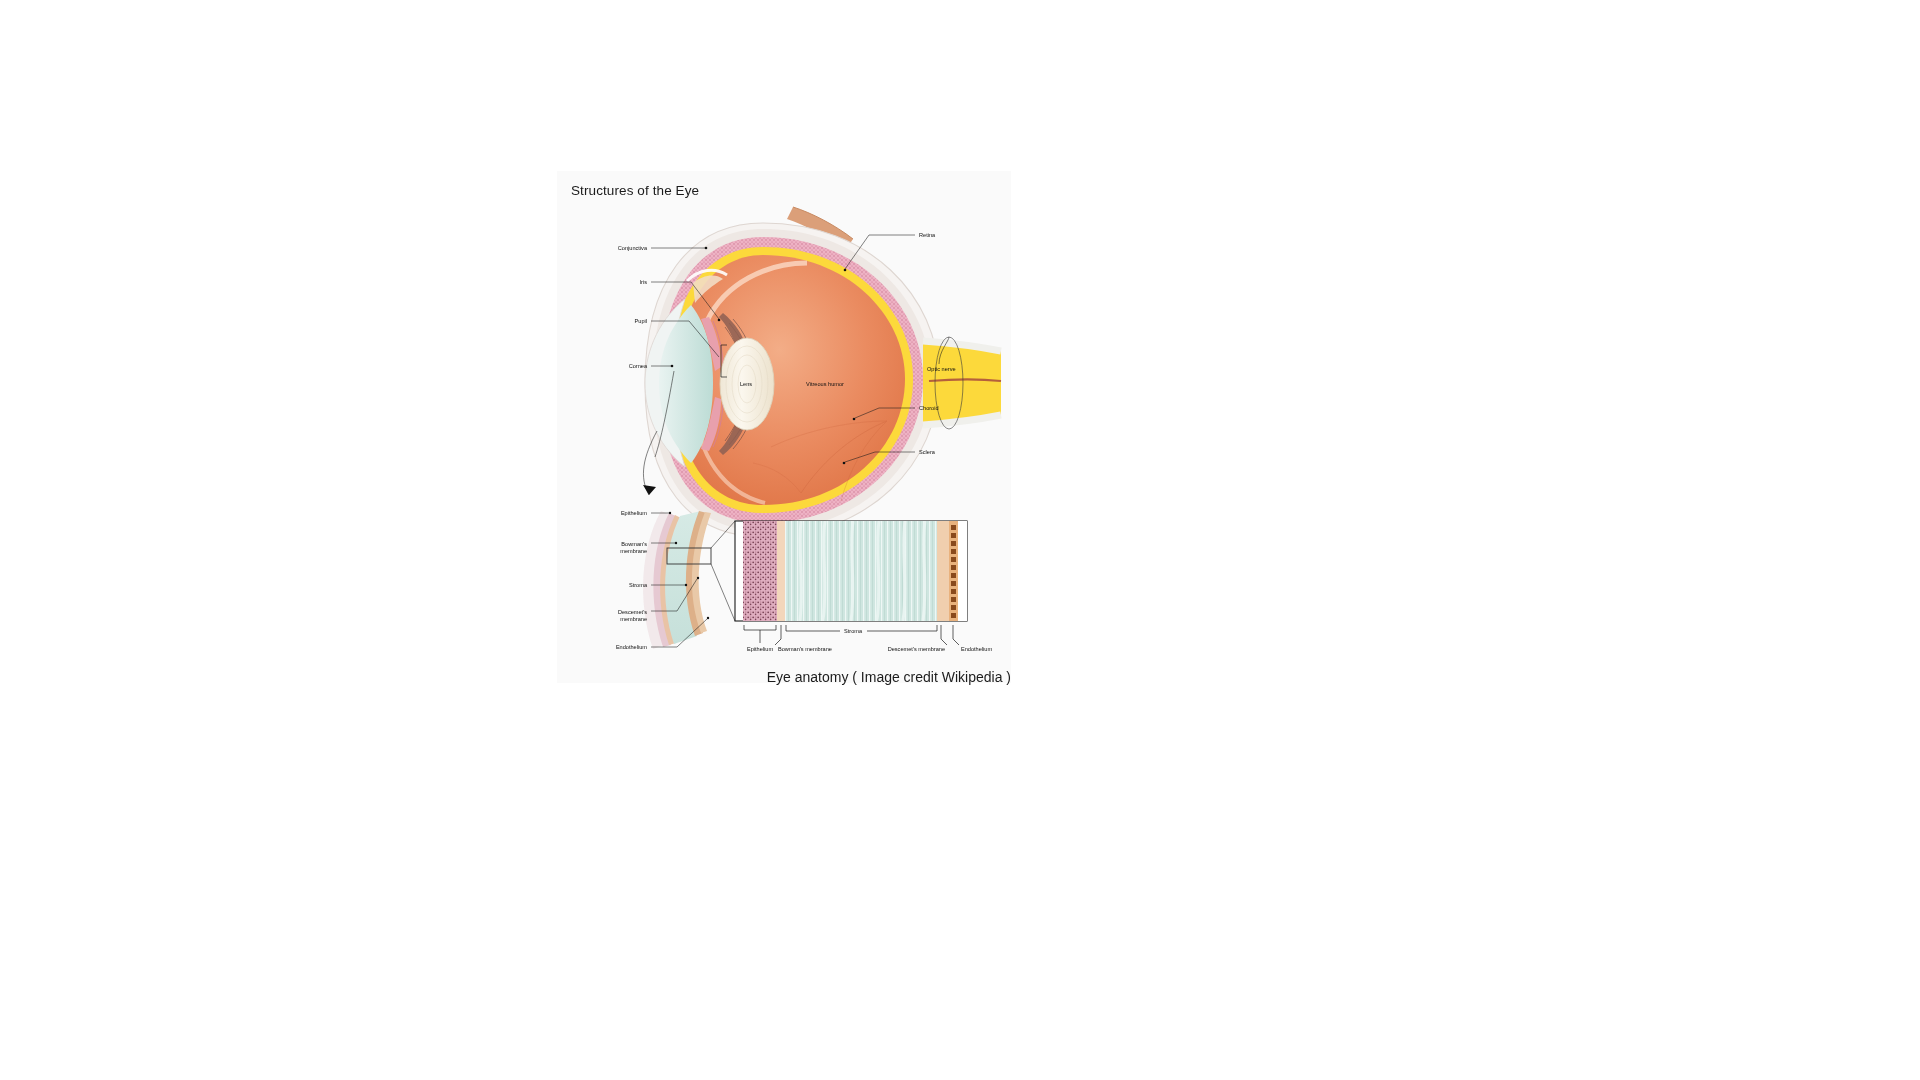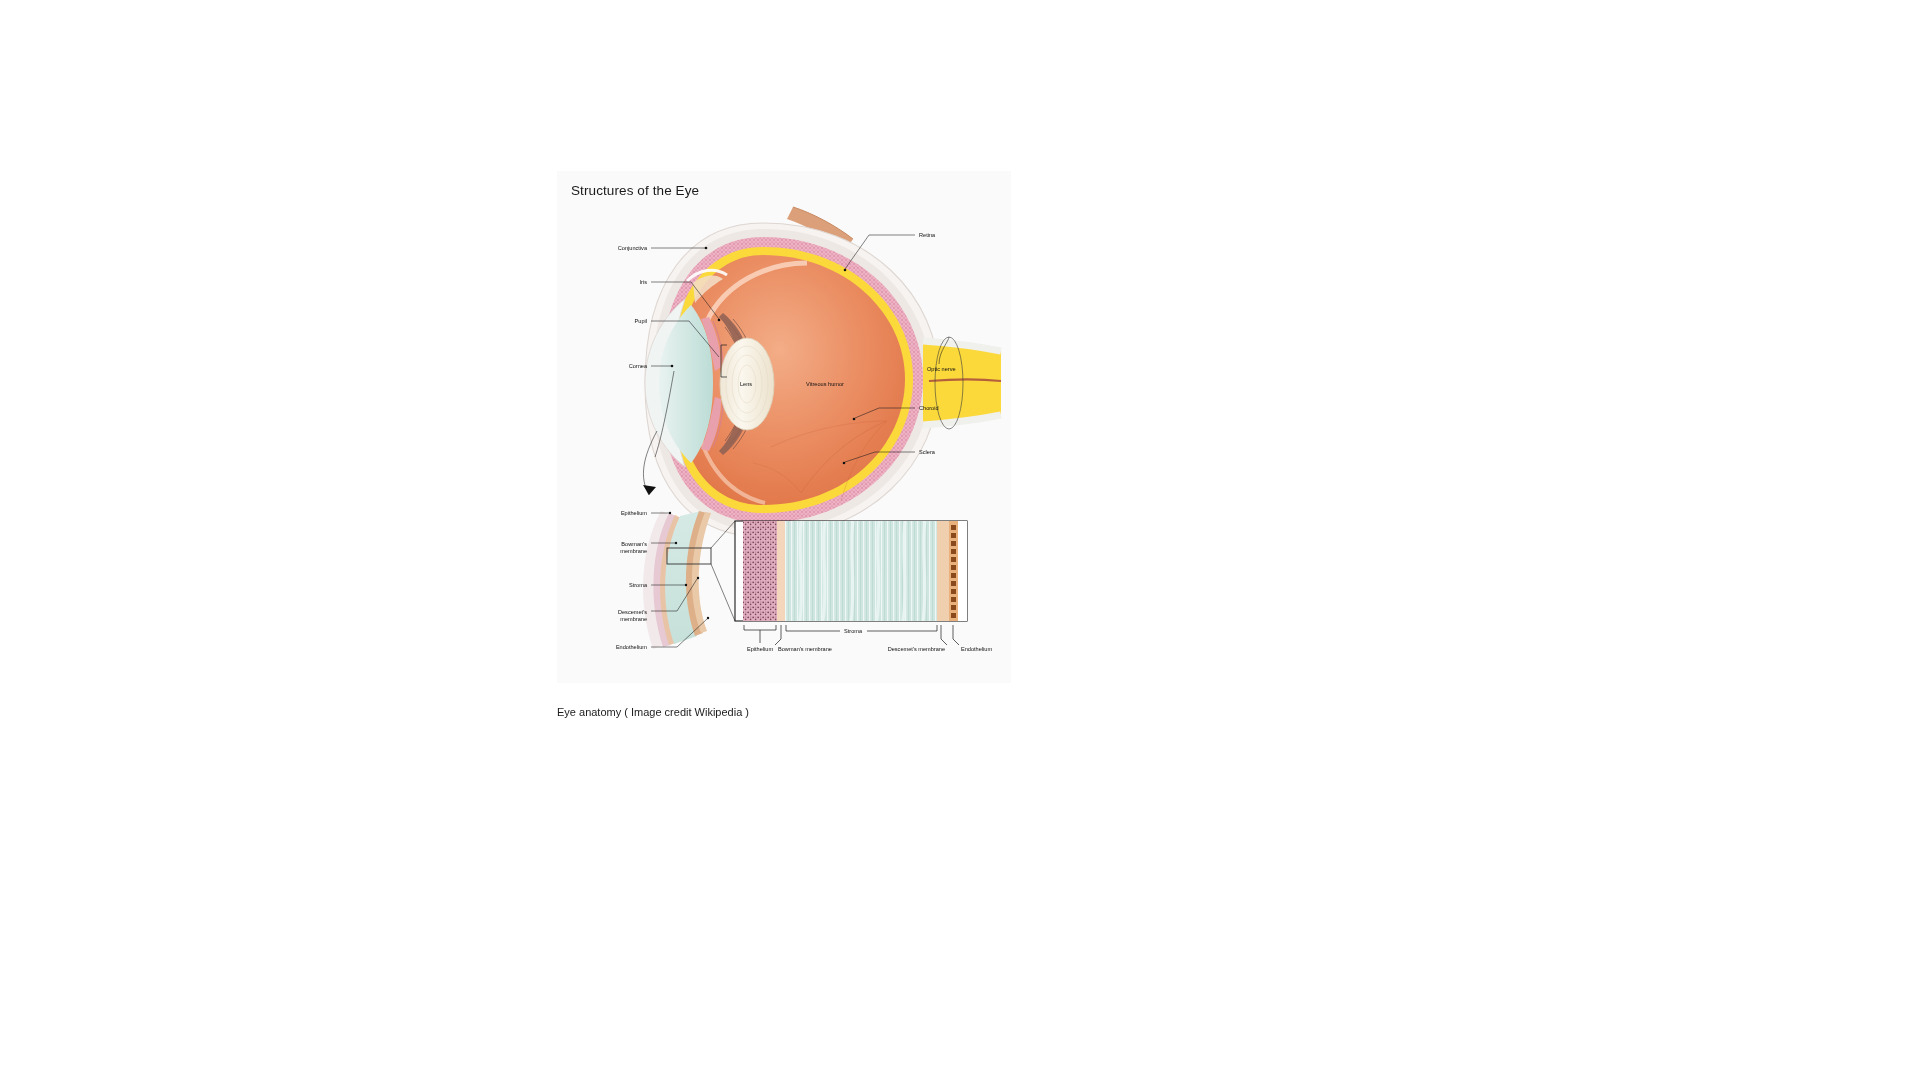--- a/index.html
+++ b/index.html
@@ -13,22 +13,22 @@
   
   #figure{
     position:absolute;left:557px;top:171px;width:454px;height:512px;
     background:#fafafa;
   }
   #figtitle{
     position:absolute;left:14px;top:12px;
     font-size:13.5px;color:#1b1b1b;letter-spacing:.1px;white-space:nowrap;
   }
   #caption{
-    position:absolute;left:557px;top:706px;width:454px;
-    text-align:left;font-size:11px;color:#1c1c1c;
+    position:absolute;left:557px;top:669px;width:454px;
+    text-align:right;font-size:14px;color:#1c1c1c;
   }
 
   
   #art{position:absolute;left:0;top:0;width:454px;height:512px;}
 
   .lbl{font-family:"Liberation Sans",sans-serif;font-size:5.6px;fill:#111;}
   .lbl-r{text-anchor:end;}
   .lbl-c{text-anchor:middle;}
   .lead{stroke:#1a1a1a;stroke-width:.55;fill:none;}
   .dot{fill:#111;}

